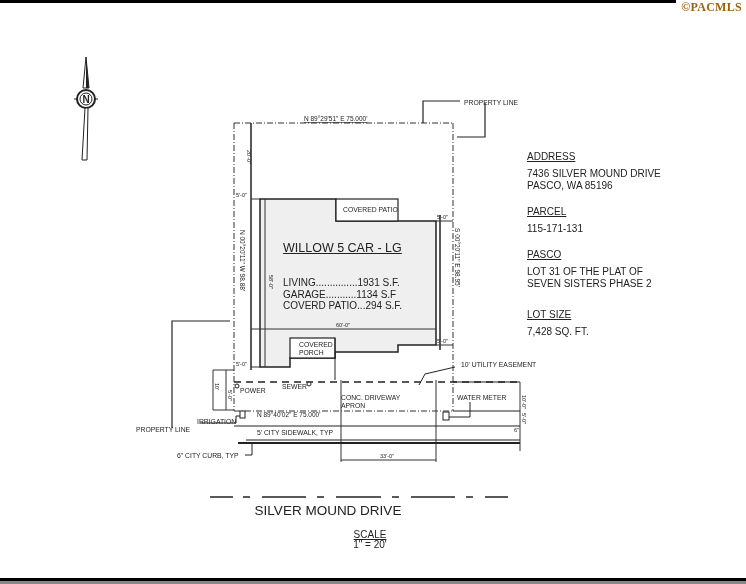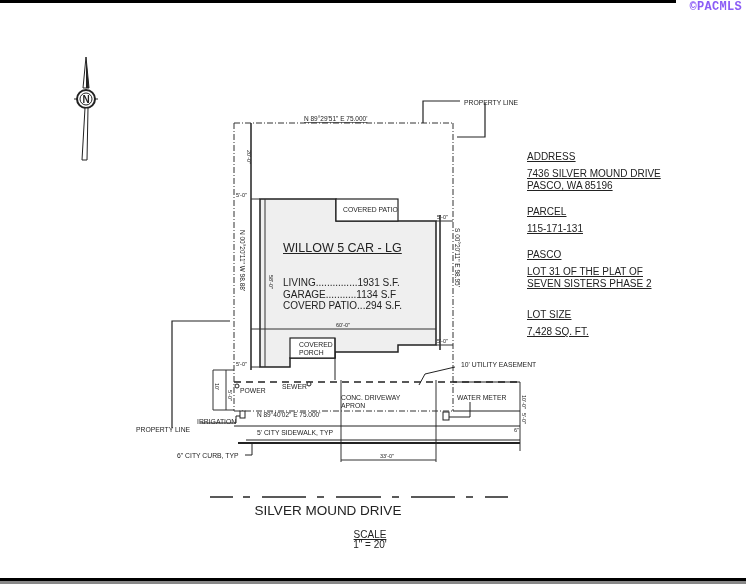--- a/index.html
+++ b/index.html
@@ -1,23 +1,23 @@
 <!DOCTYPE html>
 <html><head>
   <meta charset="utf-8">
   <style>
     html, body { margin: 0; padding: 0; background: #ffffff; }
     body { width: 746px; height: 584px; position: relative; overflow: hidden; font-family: "Liberation Sans", sans-serif; }
     .top-rule { position: absolute; left: 0; top: 0; width: 676px; height: 3px; background: #000; }
-    .watermark { position: absolute; right: 4px; top: 0px; font-family: Liberation Mono, monospace; font-weight: bold; font-size: 12px; color: #8b5cf6; letter-spacing: 0.3px; }
+    .watermark { position: absolute; right: 4px; top: 0px; font-family: Liberation Serif, serif; font-weight: bold; font-size: 12px; color: #a16207; letter-spacing: 0.3px; }
     .bottom-rule { position: absolute; left: 0; top: 578px; width: 746px; height: 3px; background: #000; }
     .bottom-rule2 { position: absolute; left: 0; top: 581px; width: 746px; height: 3px; background: #888; }
     svg.plan { position: absolute; left: 0; top: 0; }
     .info { position: absolute; left: 527px; top: 151px; width: 200px; font-size: 10px; color: #222; line-height: 12px; }
-    .info .sec { margin-bottom: 14px; text-decoration: underline; }
+    .info .sec { margin-bottom: 14px; }
     .info .hd { text-decoration: underline; margin-bottom: 5px; }
     .road { position: absolute; left: 0; width: 666px; text-align: center; top: 503px; font-size: 13.5px; color: #222; padding-left: 0px; }
     .road span { position: relative; left: -5px; }
     .scale { position: absolute; left: 330px; top: 530px; width: 80px; text-align: center; font-size: 10px; line-height: 10px; color: #222; }
     .scale .hd { text-decoration: underline; text-align: center; }
     .lbl { font-family: "Liberation Sans", sans-serif; fill: #222; }
     .house-box { position: absolute; left: 283px; top: 241px; font-size: 10px; color: #222; }
     .house-title { font-size: 12.5px; text-decoration: underline; margin-bottom: 22px; }
     .house-row { line-height: 11.5px; white-space: pre; }
   </style>

